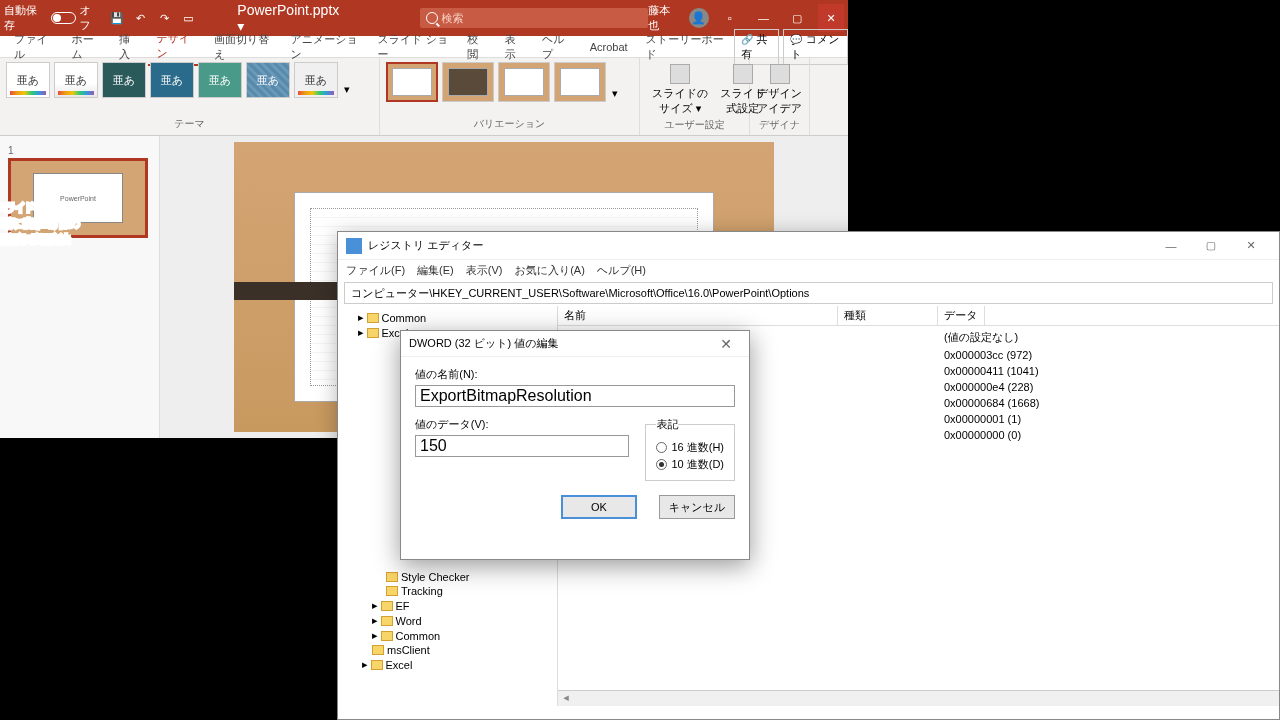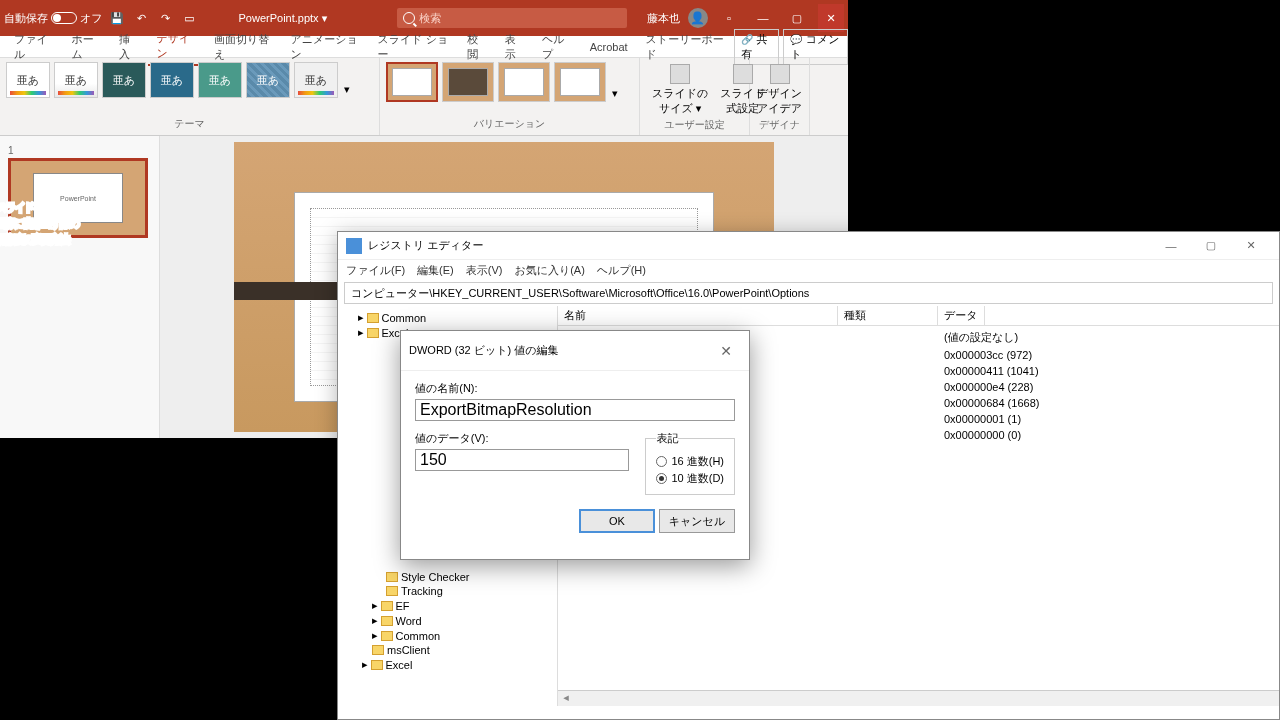--- a/index.html
+++ b/index.html
@@ -4,21 +4,21 @@
 <style>
 *{margin:0;padding:0;box-sizing:border-box;font-family:"Yu Gothic UI","Meiryo",sans-serif;font-size:11px}
 body{width:1280px;height:720px;background:#000;position:relative;overflow:hidden}
 .ppt{position:absolute;left:0;top:0;width:848px;height:430px;background:#fff}
 .titlebar{height:36px;background:#b03822;color:#fff;display:flex;align-items:center;padding:0 4px}
 .qat{display:flex;align-items:center;gap:6px}
 .qat-btn{width:18px;height:18px;display:flex;align-items:center;justify-content:center;color:#fff;border-radius:2px}
 .autosave{font-size:10px;display:flex;align-items:center;gap:3px}
 .toggle{width:26px;height:12px;border:1px solid #fff;border-radius:6px;position:relative}
 .toggle::after{content:"";position:absolute;width:8px;height:8px;background:#fff;border-radius:50%;left:1px;top:1px}
-.doc-title{margin-left:40px;font-size:11px}
+.doc-title{margin-left:40px;font-size:14px}
 .search-box{margin-left:70px;width:230px;height:20px;background:#c75b44;border-radius:2px;display:flex;align-items:center;padding:0 6px;gap:4px}
 .search-icon{width:12px;height:12px;border:1.5px solid #fff;border-radius:50%;position:relative}
 .search-icon::after{content:"";position:absolute;width:4px;height:1.5px;background:#fff;transform:rotate(45deg);bottom:-2px;right:-3px}
 .user-area{margin-left:auto;display:flex;align-items:center;gap:8px}
 .avatar{width:20px;height:20px;background:#888;border-radius:50%;display:flex;align-items:center;justify-content:center;color:#fff;font-size:12px}
 .win-btn{width:26px;height:28px;display:flex;align-items:center;justify-content:center;color:#fff}
 .ribbon-tabs{height:22px;background:#fff;display:flex;align-items:center;padding-left:6px;gap:2px;border-bottom:1px solid #ddd}
 .ribbon-tab{padding:3px 8px;font-size:11px;color:#444}
 .ribbon-tab.active{color:#b03822;border-bottom:2px solid #b03822}
 .share-btns{margin-left:auto;display:flex;gap:4px;padding-right:0}
@@ -70,31 +70,31 @@
 .re-col.c1{width:280px}
 .re-col.c2{width:100px}
 .re-rows{padding:2px 0}
 .re-row{display:flex;font-size:11px;padding:1px 0}
 .re-cell{padding:1px 6px}
 .re-cell.c1{width:280px}
 .re-cell.c2{width:100px}
 .re-scroll{position:absolute;bottom:0;left:0;right:0;height:16px;background:#f0f0f0;border-top:1px solid #ccc}
 
 .dword{position:absolute;left:400px;top:330px;width:350px;height:230px;background:#fff;border:1px solid #888;box-shadow:0 6px 24px rgba(0,0,0,0.4)}
-.dw-title{height:40px;background:#fff;display:flex;align-items:center;padding:0 8px;font-size:11px;border-bottom:1px solid #eee}
+.dw-title{height:26px;background:#fff;display:flex;align-items:center;padding:0 8px;font-size:11px;border-bottom:1px solid #eee}
 .dw-close{margin-left:auto;width:30px;text-align:center;font-size:14px;color:#666}
 .dw-body{padding:10px 14px}
 .dw-label{font-size:11px;margin-bottom:3px}
 .dw-input{width:100%;height:22px;border:1px solid #999;padding:2px 4px;font-size:16px;margin-bottom:10px}
 .dw-row{display:flex;gap:16px}
 .dw-radio-group{border:1px solid #ccc;padding:6px 10px;font-size:11px}
 .dw-radio{display:flex;align-items:center;gap:4px;margin:2px 0}
 .radio-btn{width:11px;height:11px;border:1px solid #666;border-radius:50%;display:inline-block;position:relative}
 .radio-btn.checked::after{content:"";position:absolute;width:5px;height:5px;background:#333;border-radius:50%;left:2px;top:2px}
-.dw-btns{display:flex;justify-content:flex-end;gap:4px;margin-top:14px}
+.dw-btns{display:flex;justify-content:flex-end;gap:22px;margin-top:14px}
 .dw-btn{width:76px;height:24px;border:1px solid #999;background:#e8e8e8;font-size:11px}
 .dw-btn.primary{border:2px solid #4a90d9}
 
 .overlay-text{position:absolute;left:-4px;top:200px;font-size:88px;font-weight:900;color:#e8342a;line-height:1.45;-webkit-text-stroke:3px #fff;letter-spacing:-2px;pointer-events:none;white-space:nowrap}
 </style>
 </head>
 <body>
 
 <div class="ppt">
   <div class="titlebar">

